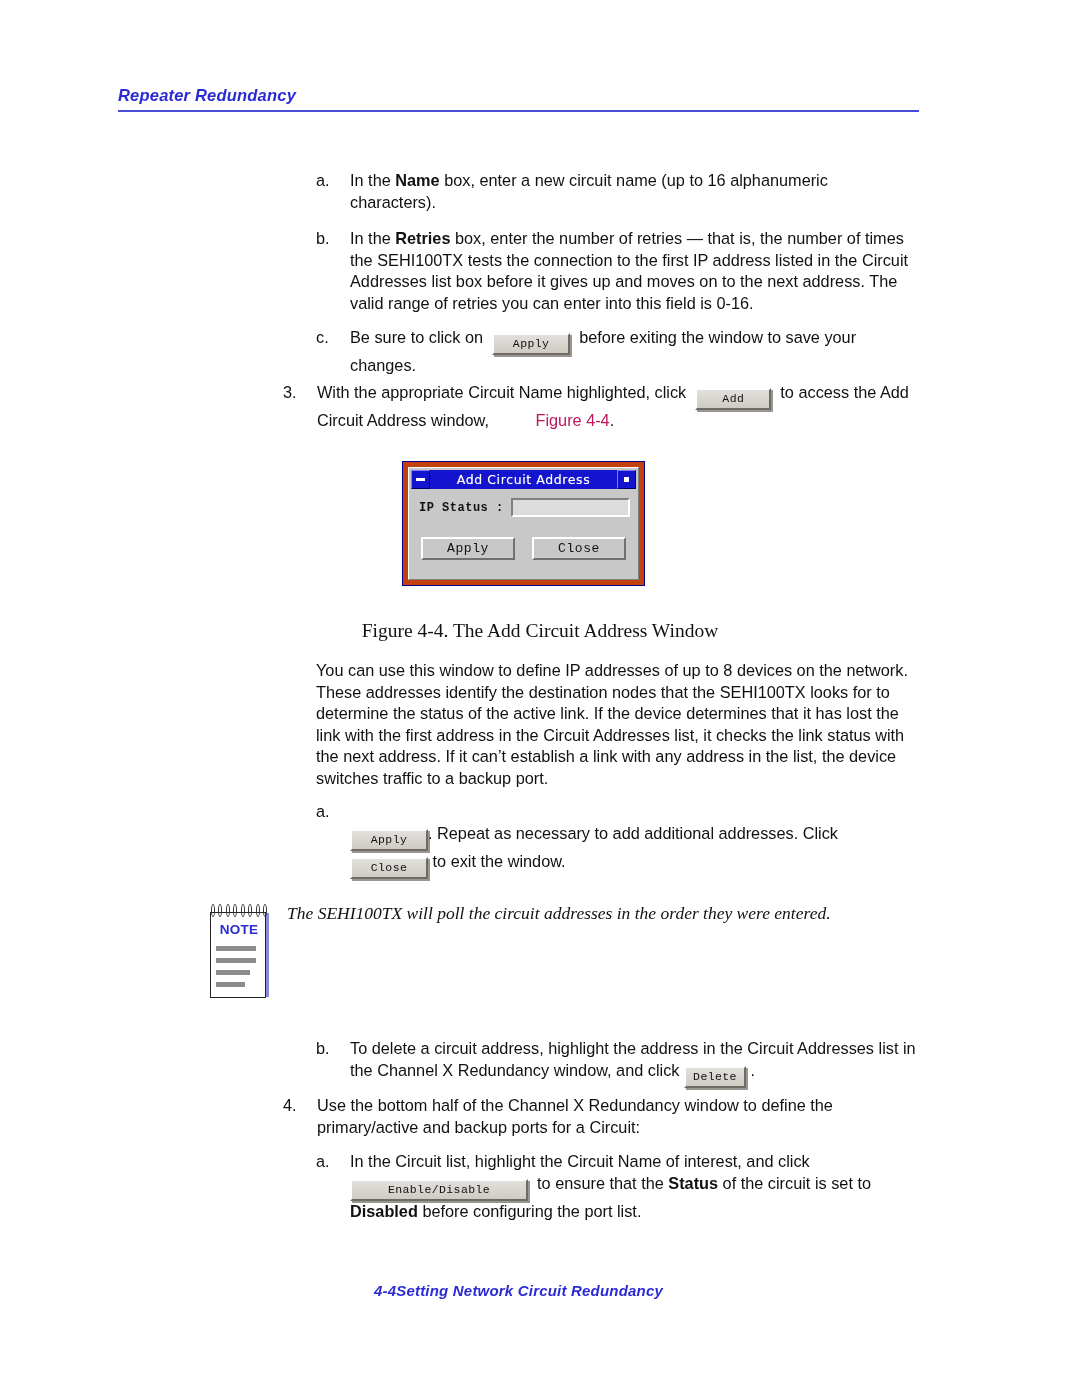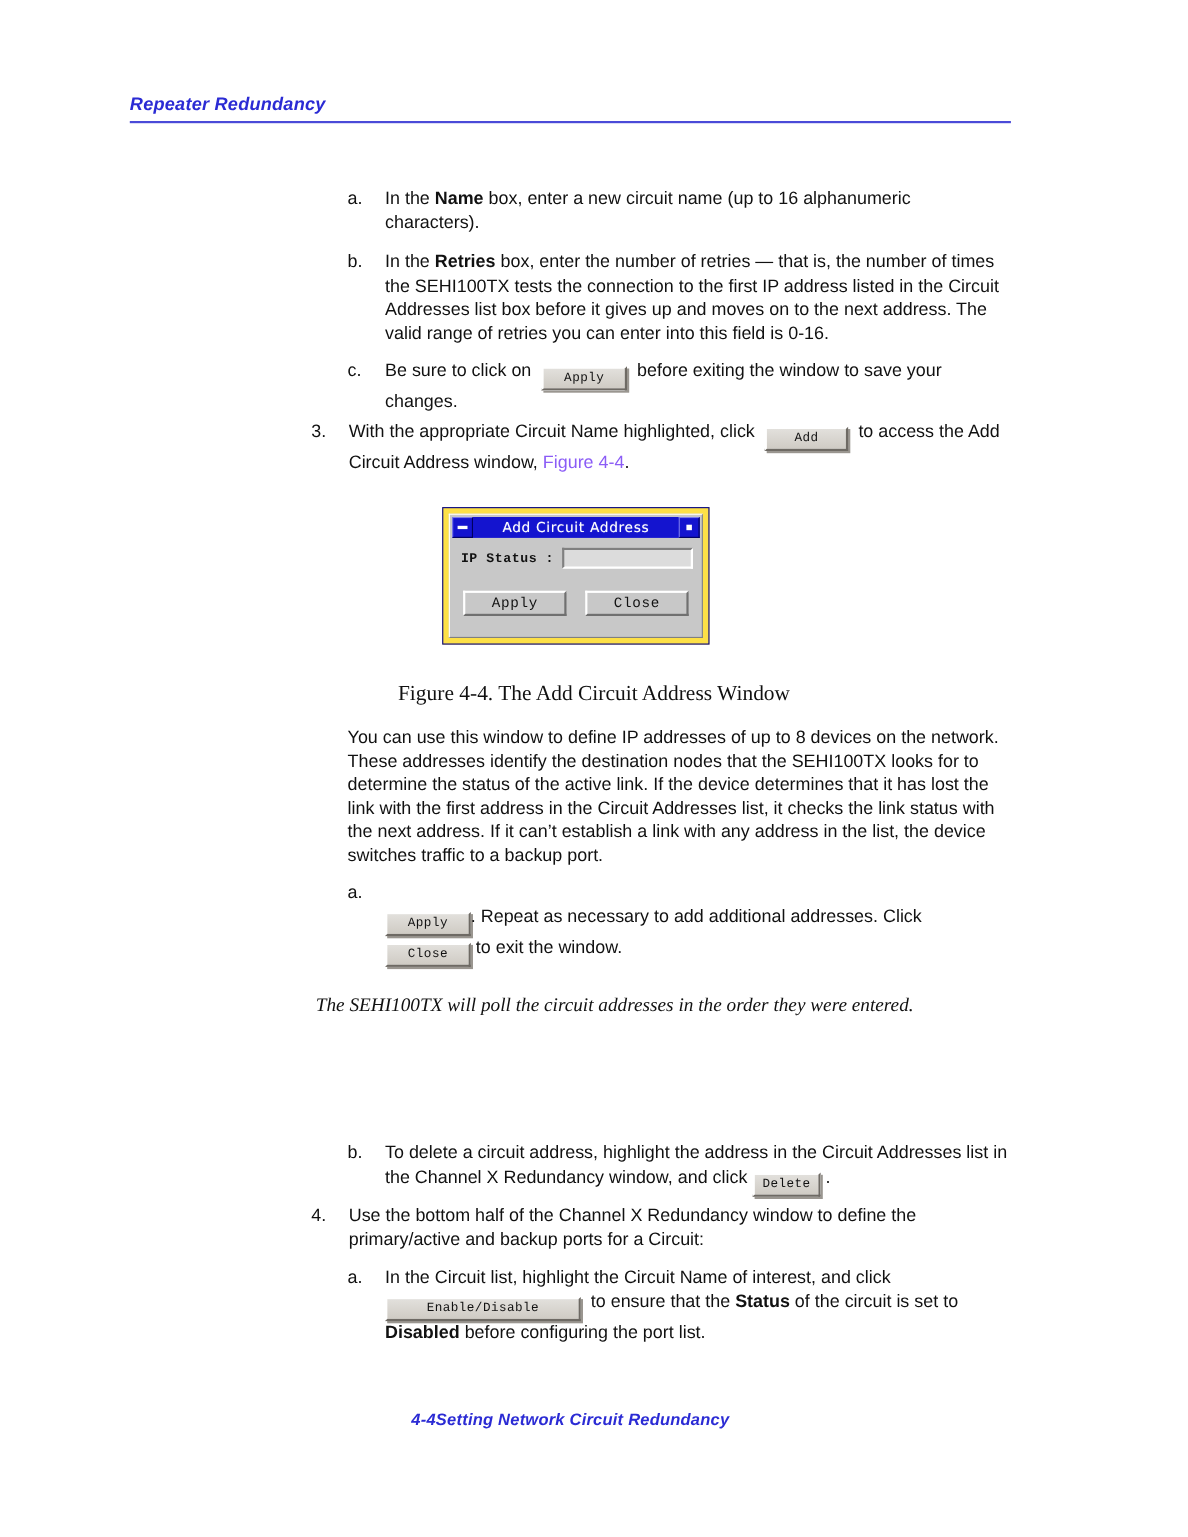--- a/index.html
+++ b/index.html
@@ -62,21 +62,22 @@
     text-align: left;
   }
   .blk .body {
     margin-left: 34px;
   }
   .blk.nomarker .body { margin-left: 0; }
 
   b, .bold { font-weight: bold; margin-top: 43px; }
 
   .greenlink {
-    color: #8b5cf6;
+    color: #be185d;
+    margin-left: 42px;
   }
 
   
   .ibtn {
     display: inline-block;
     vertical-align: -4px;
     font-family: "Liberation Mono", "DejaVu Sans Mono", monospace;
     font-size: 11.5px;
     letter-spacing: 0.4px;
     text-align: center;
@@ -98,21 +99,21 @@
   .ibtn.w-del   { width: 62px; }
   .ibtn.w-endis { width: 178px; }
 
   
   #dialog-figure {
     position: absolute;
     left: 402px;
     top: 461px;
     width: 243px;
     height: 125px;
-    background: #fde047;
+    background: #c2410c;
     border: 1px solid #00008b;
     box-sizing: border-box;
     padding: 5px;
   }
   #dialog-inner {
     width: 100%;
     height: 100%;
     background: #c8c8c8;
     border-top: 1px solid #ffffff;
     border-left: 1px solid #ffffff;
@@ -372,20 +373,38 @@
   <div class="blk nomarker" style="left:316px; top:660px; width:610px;">
     <div class="body">You can use this window to define IP addresses of up to 8 devices on the network. These addresses identify the destination nodes that the SEHI100TX looks for to determine the status of the active link. If the device determines that it has lost the link with the first address in the Circuit Addresses list, it checks the link status with the next address. If it can’t establish a link with any address in the list, the device switches traffic to a backup port.</div>
   </div>
 
   <div class="blk" style="left:316px; top:801px; width:610px;">
     <span class="marker">a.</span>
     <div class="body"><br><span class="ibtn w-apply">Apply</span><span>. Repeat as necessary to add additional addresses. Click</span><br><span class="ibtn w-close">Close</span>&nbsp;<span>to exit the window.</span></div>
   </div>
 
   <div id="note-block">
+    <div id="note-icon">
+      <div id="note-pad"></div>
+      <div id="note-spiral">
+        <i></i>
+        <i></i>
+        <i></i>
+        <i></i>
+        <i></i>
+        <i></i>
+        <i></i>
+        <i></i>
+      </div>
+      <div id="note-word">NOTE</div>
+      <div class="note-line" style="top:42px; width:40px;"></div>
+      <div class="note-line" style="top:54px; width:40px;"></div>
+      <div class="note-line" style="top:66px; width:34px;"></div>
+      <div class="note-line" style="top:78px; width:29px;"></div>
+    </div>
     <div id="note-text">The SEHI100TX will poll the circuit addresses in the order they were entered.</div>
   </div>
 
   <div class="blk" style="left:316px; top:1038px; width:615px;">
     <span class="marker">b.</span>
     <div class="body"><span>To delete a circuit address, highlight the address in the Circuit Addresses list in the Channel X Redundancy window, and click</span>&nbsp;<span class="ibtn w-del">Delete</span>&nbsp;<span>.</span></div>
   </div>
 
   <div class="blk" style="left:283px; top:1095px; width:620px;">
     <span class="marker">4.</span>

